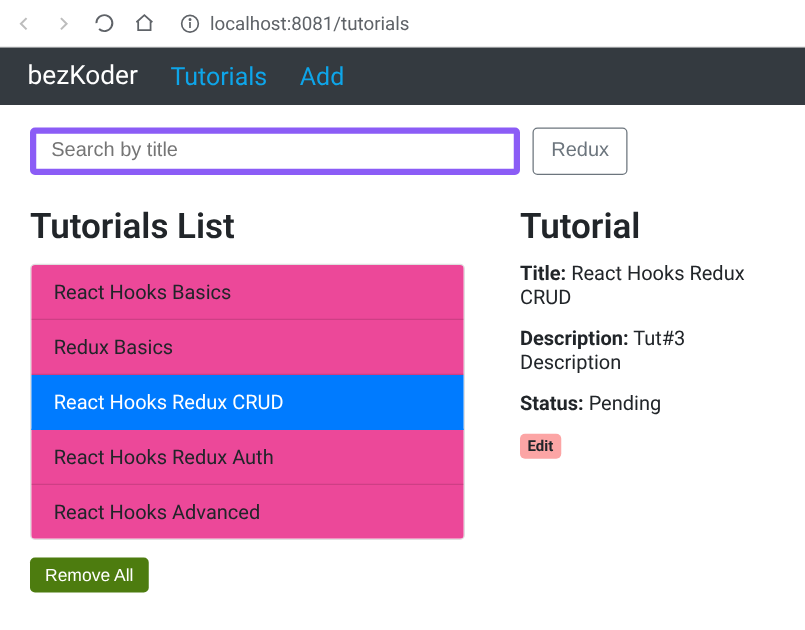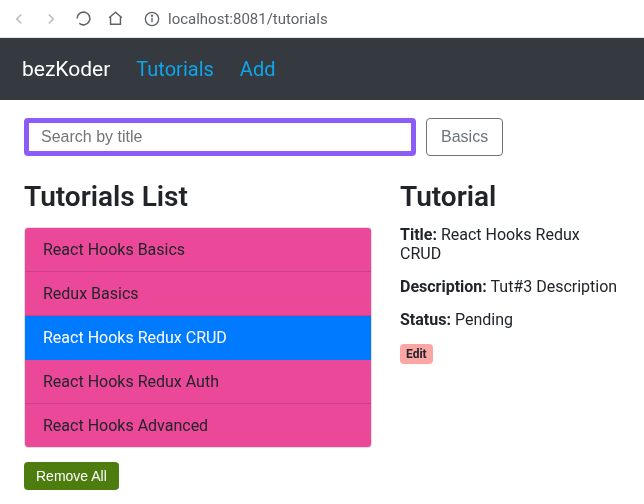--- a/index.html
+++ b/index.html
@@ -37,21 +37,21 @@
       color: #5f6368;
       font-size: 15px;
     }
     .url-area .info-icon {
       display: flex;
       align-items: center;
       justify-content: center;
     }
     .navbar {
       background: #343a40;
-      height: 62px;
+      height: 46px;
       display: flex;
       align-items: center;
       padding: 0 22px;
       gap: 26px;
     }
     .brand {
       color: #fff;
       font-size: 21px;
       font-weight: 400;
     }
@@ -194,24 +194,24 @@
 <div class="navbar">
   <span class="brand">bezKoder</span>
   <span class="nav-link">Tutorials</span>
   <span class="nav-link">Add</span>
 </div>
 
 <div class="content">
   <div style="width:100%;">
     <div class="search-row">
       <input class="search-input" placeholder="Search by title" style="">
-      <button class="search-btn">Basics</button>
+      <button class="search-btn">Redux</button>
     </div>
 
-    <div style="display:flex; gap:28px;">
+    <div style="display:flex; gap:44px;">
       <div class="left">
         <h4 class="list-title">Tutorials List</h4>
         <ul class="list-group">
           <li class="list-item">React Hooks Basics</li>
           <li class="list-item">Redux Basics</li>
           <li class="list-item active">React Hooks Redux CRUD</li>
           <li class="list-item">React Hooks Redux Auth</li>
           <li class="list-item">React Hooks Advanced</li>
         </ul>
         <button class="remove-btn">Remove All</button>

